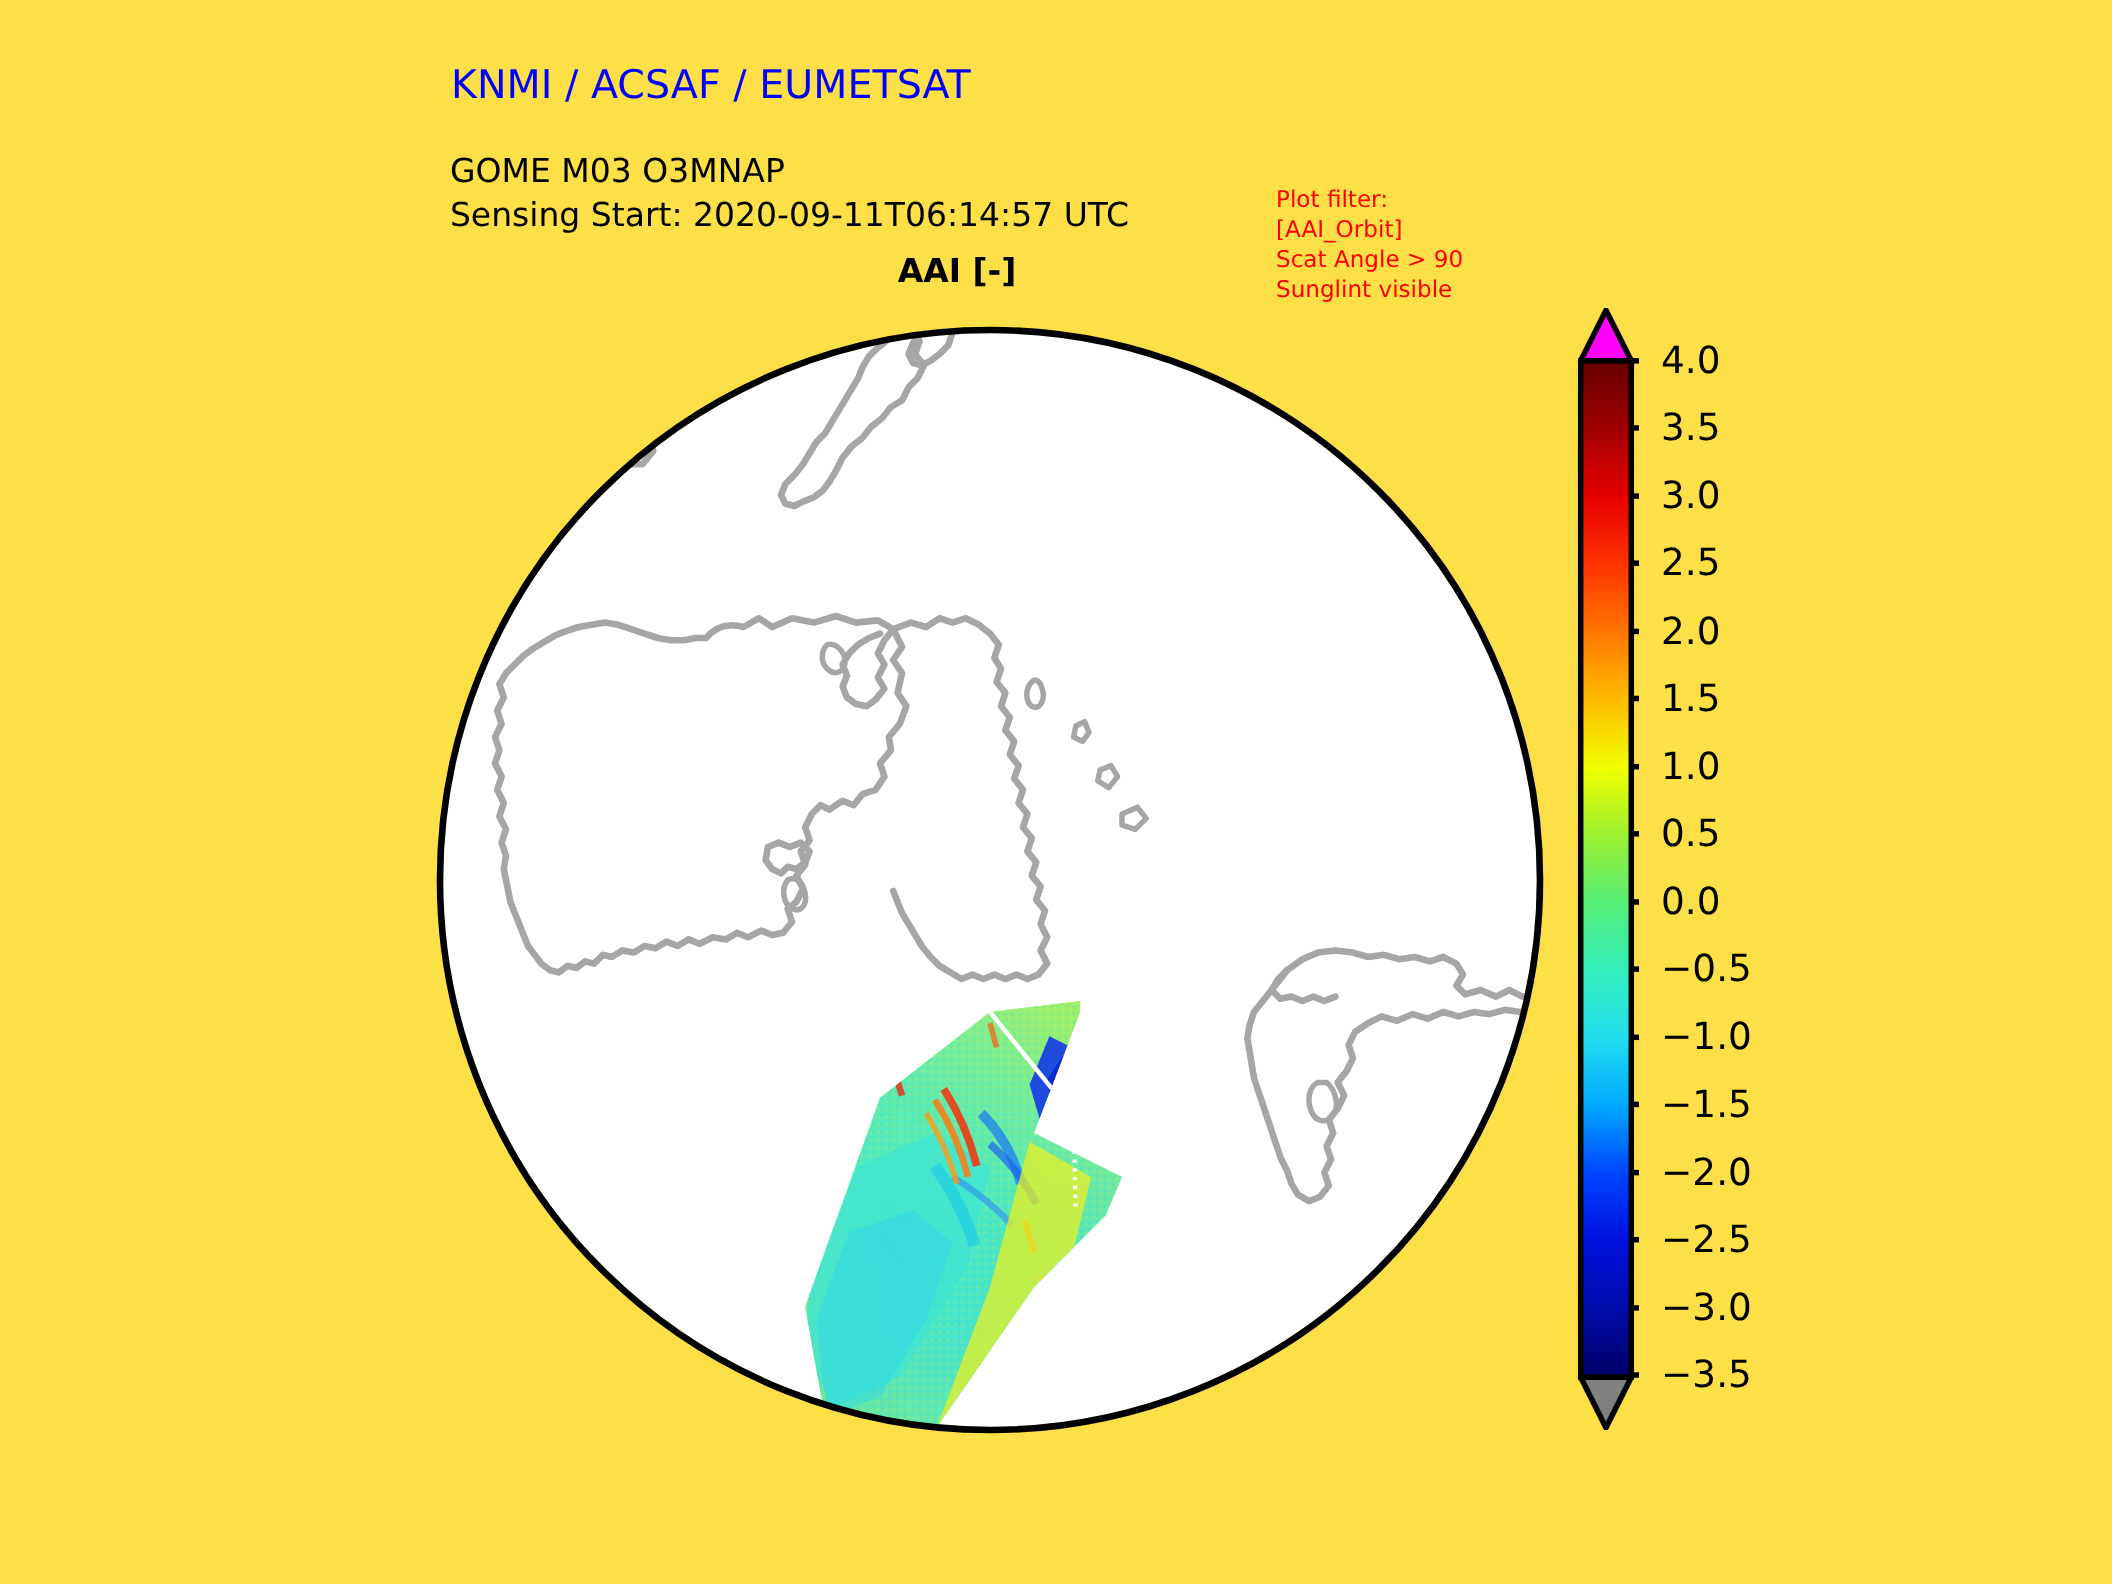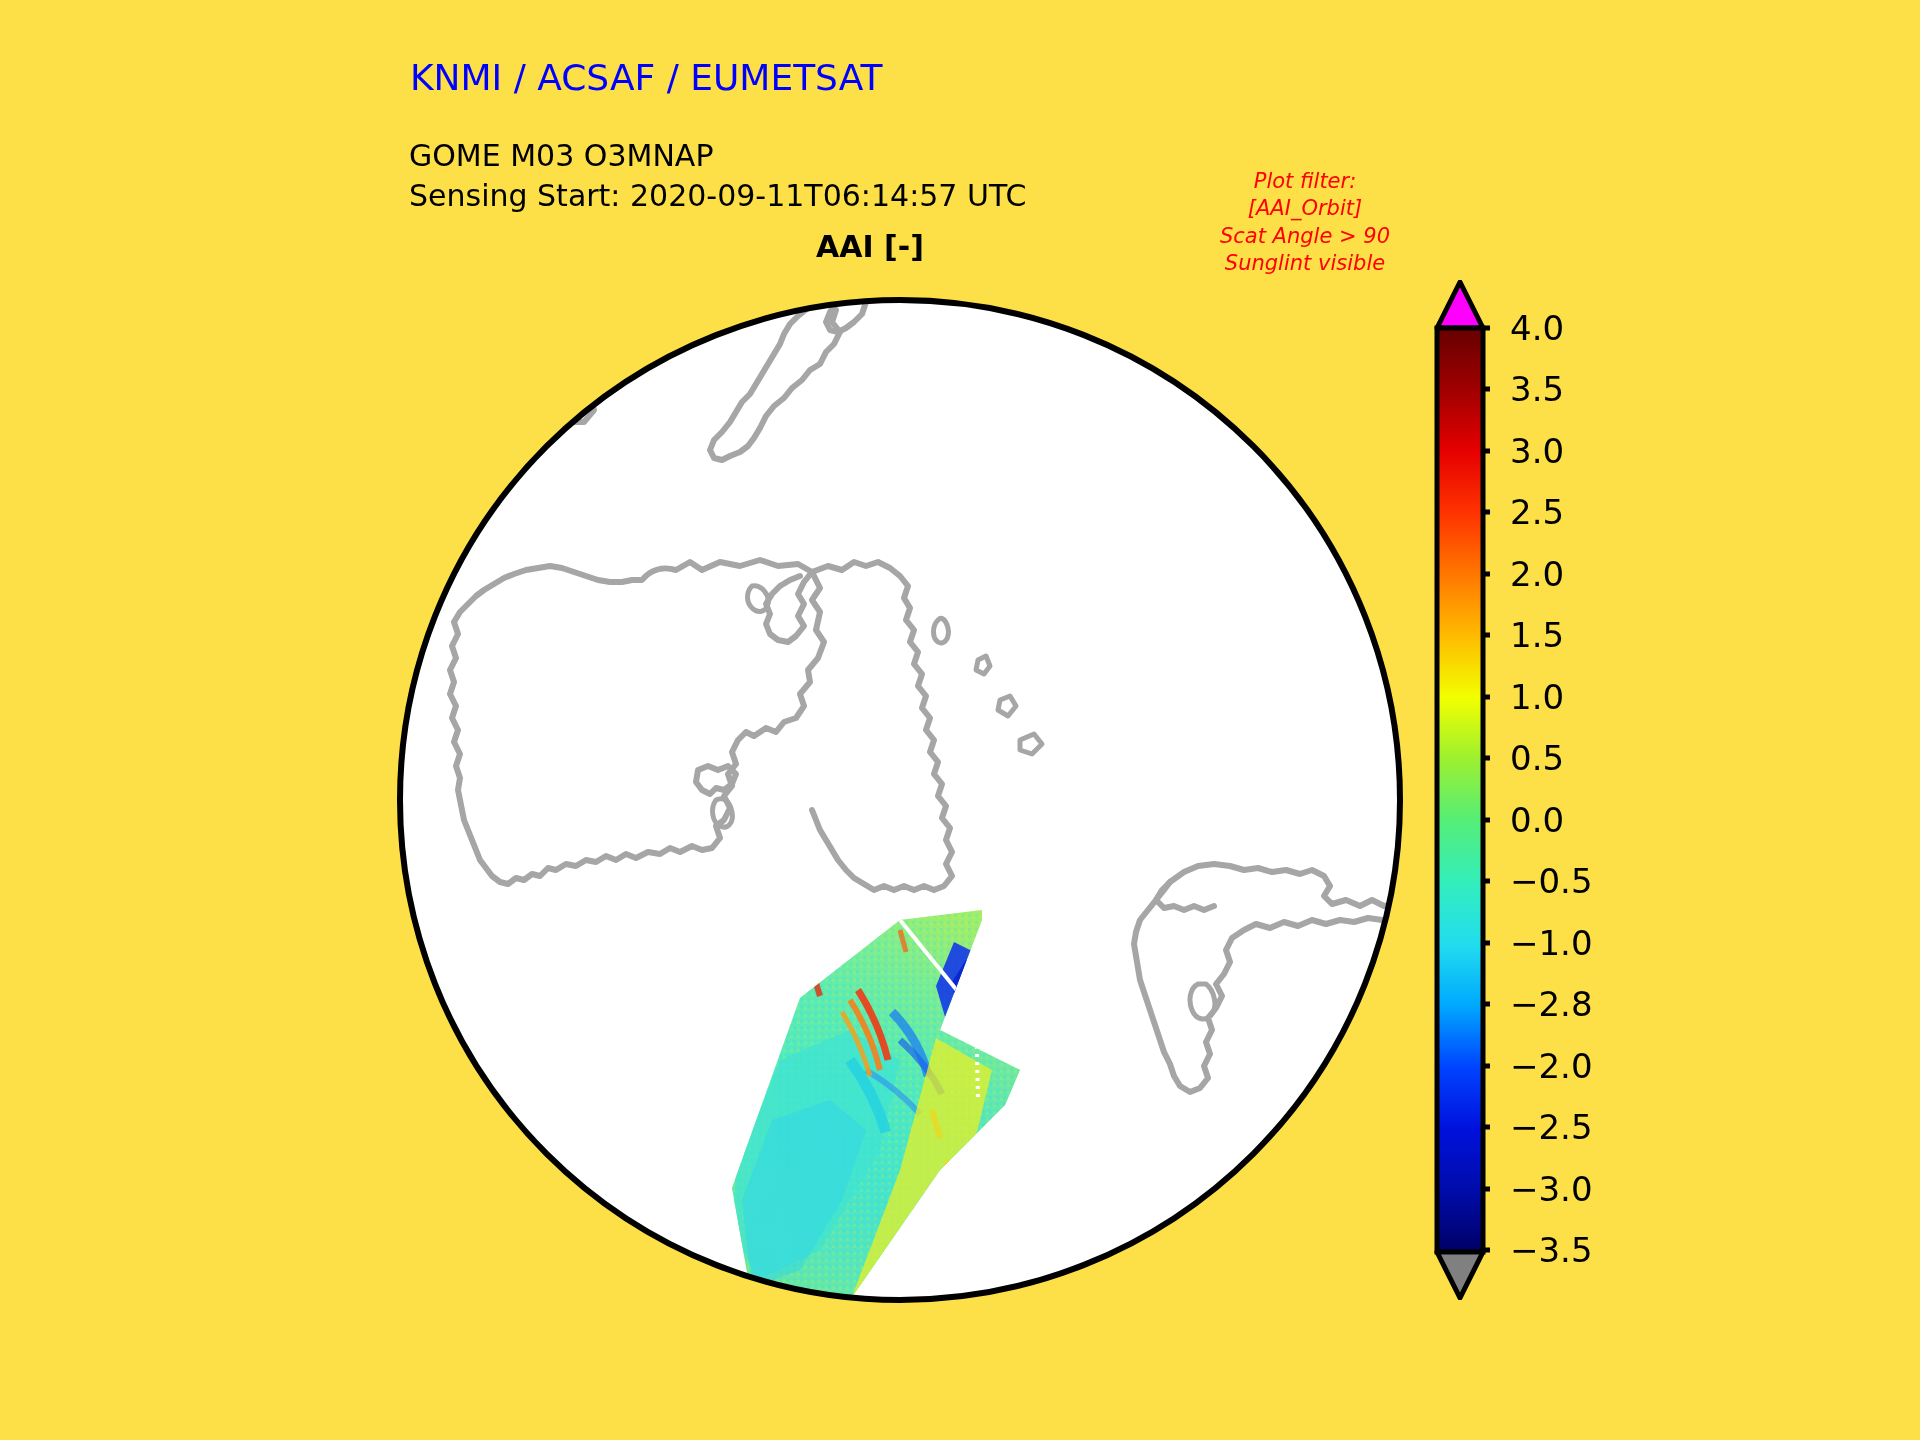--- a/index.html
+++ b/index.html
@@ -65,25 +65,24 @@
     color: #000000;
     white-space: nowrap;
     font-weight: bold;
   }
 
   .plot-filter {
     position: absolute;
     left: 1160px;
     top: 168px;
     width: 290px;
-    text-align: center;
+    text-align: left;
     font-size: 21px;
     line-height: 1.30;
     color: #ff0000;
-    font-style: italic;
   }
   .plot-filter div { white-space: nowrap; }
 
   
   .map-wrap {
     position: absolute;
     left: 380px;
     top: 270px;
     width: 1040px;
     height: 1060px;
@@ -370,20 +369,20 @@
     <div class="cbar-tick-label" style="top:109px">3.5</div>
     <div class="cbar-tick-label" style="top:171px">3.0</div>
     <div class="cbar-tick-label" style="top:232px">2.5</div>
     <div class="cbar-tick-label" style="top:294px">2.0</div>
     <div class="cbar-tick-label" style="top:355px">1.5</div>
     <div class="cbar-tick-label" style="top:417px">1.0</div>
     <div class="cbar-tick-label" style="top:478px">0.5</div>
     <div class="cbar-tick-label" style="top:540px">0.0</div>
     <div class="cbar-tick-label" style="top:601px">−0.5</div>
     <div class="cbar-tick-label" style="top:663px">−1.0</div>
-    <div class="cbar-tick-label" style="top:724px">−2.8</div>
+    <div class="cbar-tick-label" style="top:724px">−1.5</div>
     <div class="cbar-tick-label" style="top:786px">−2.0</div>
     <div class="cbar-tick-label" style="top:847px">−2.5</div>
     <div class="cbar-tick-label" style="top:909px">−3.0</div>
     <div class="cbar-tick-label" style="top:970px">−3.5</div>
   </div>
 
 </div>
 
 </body></html>

